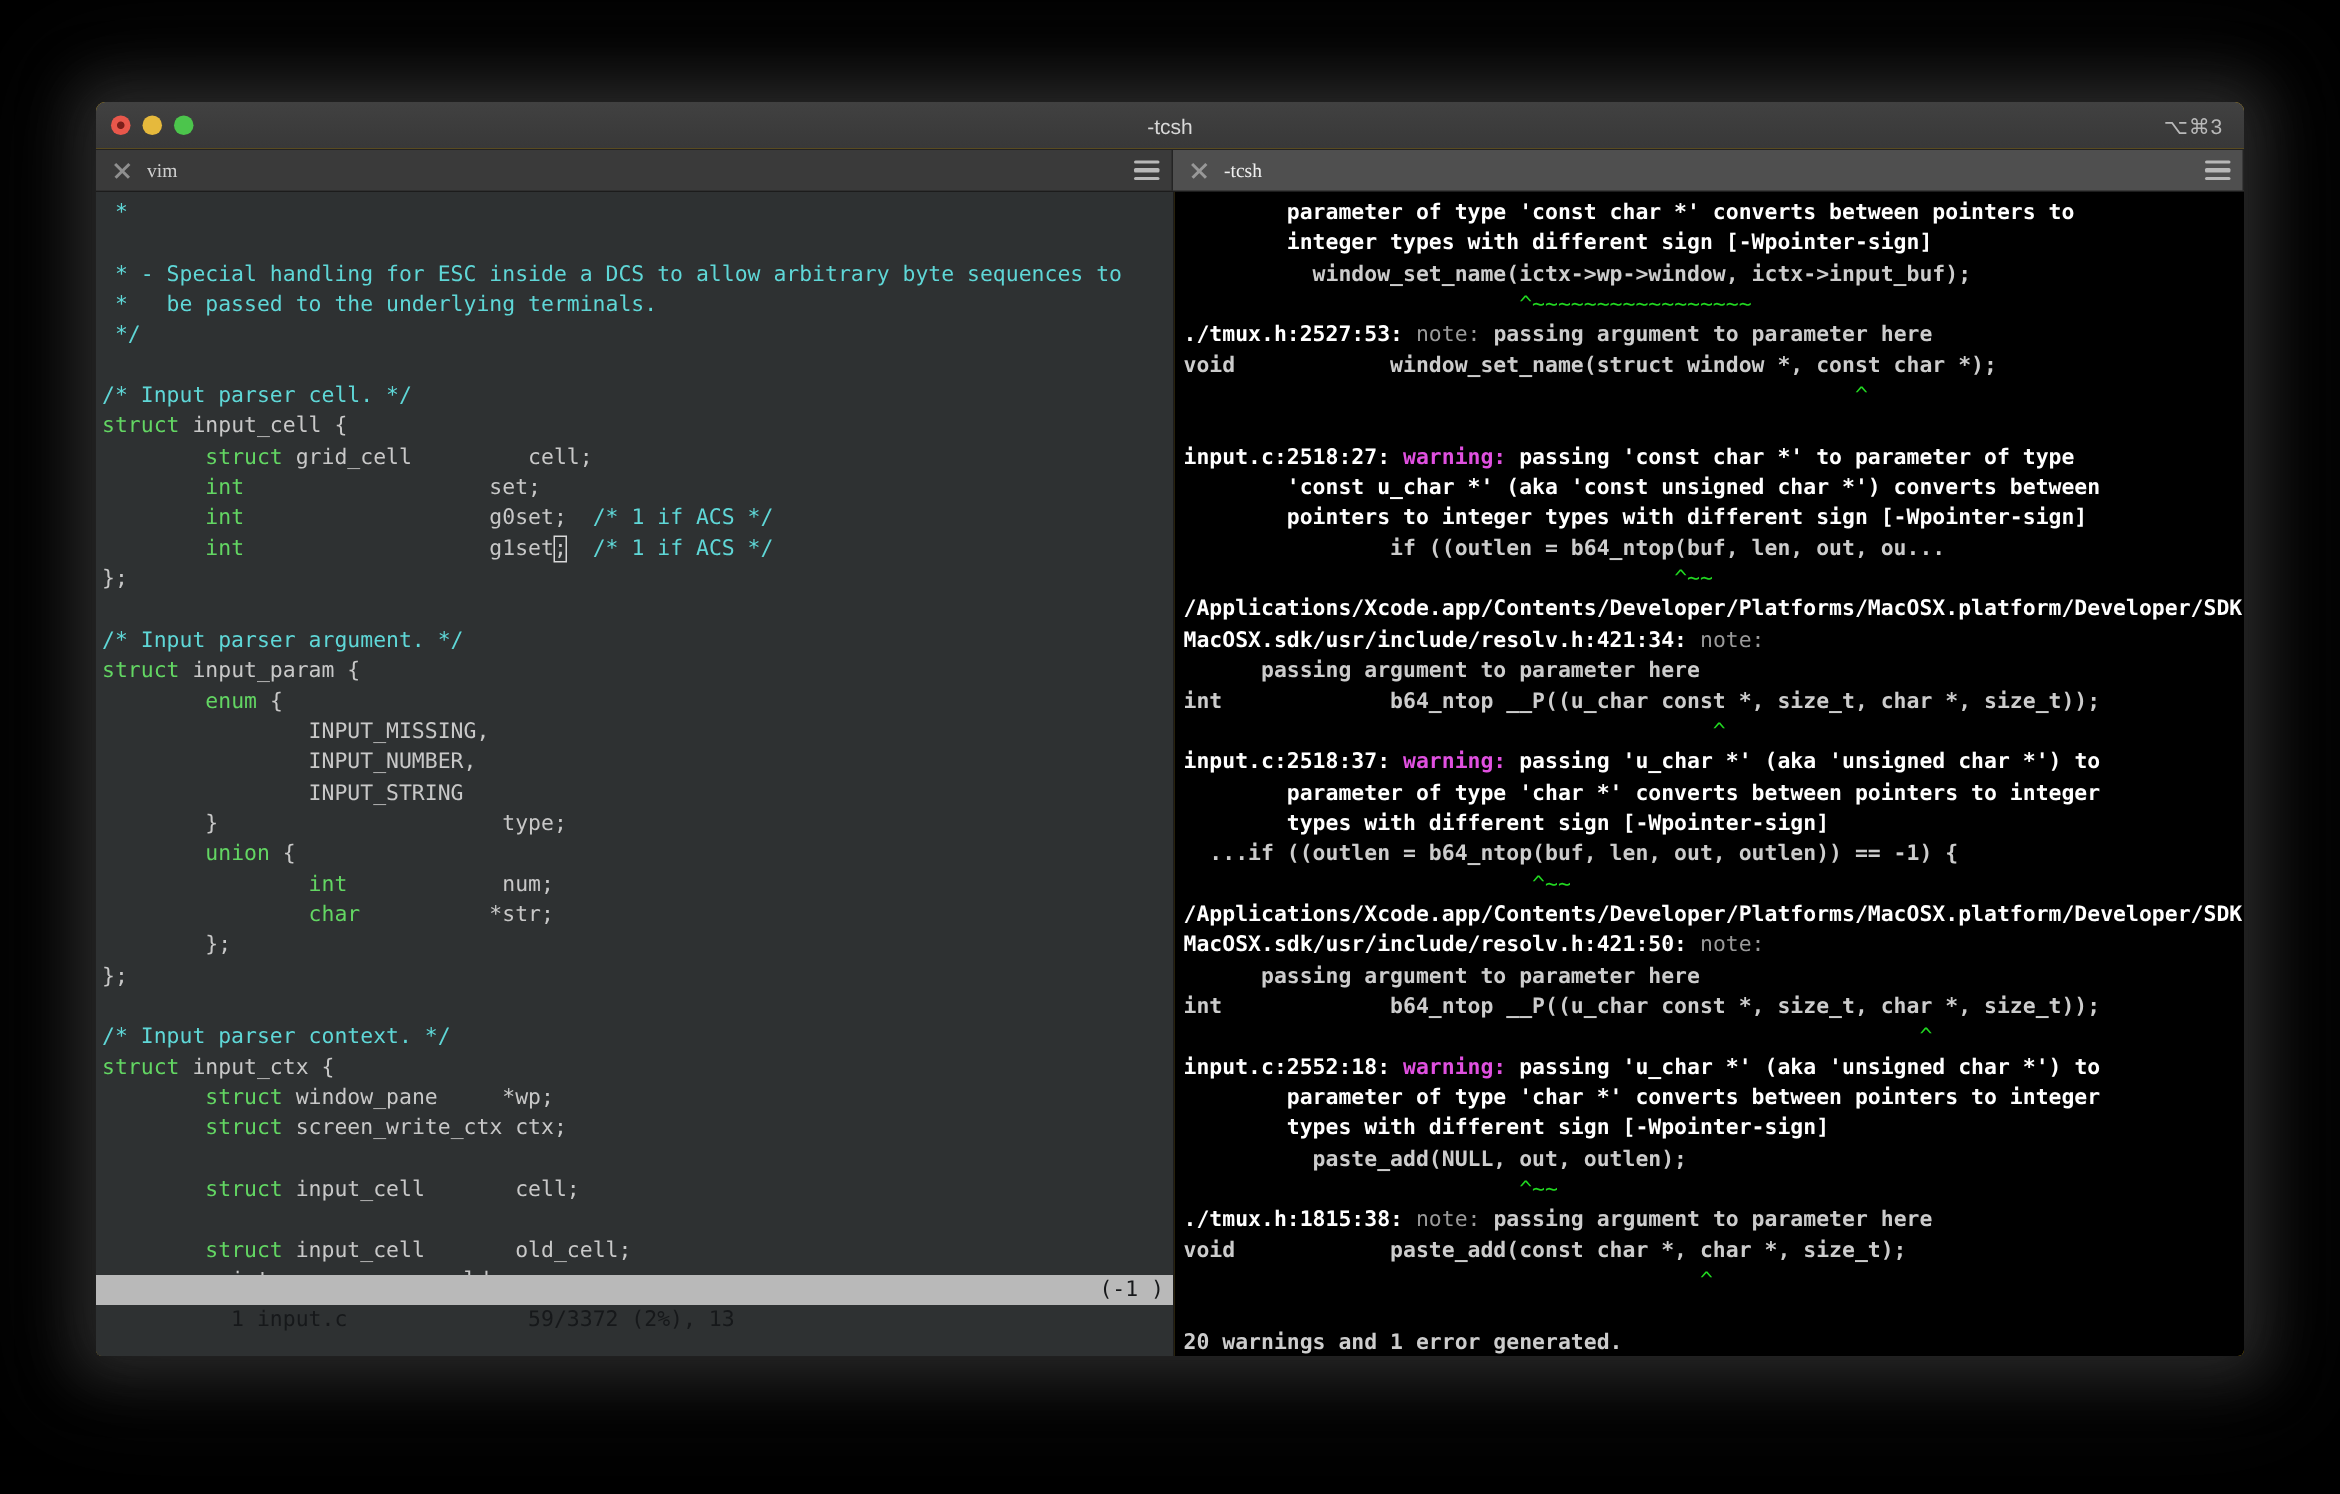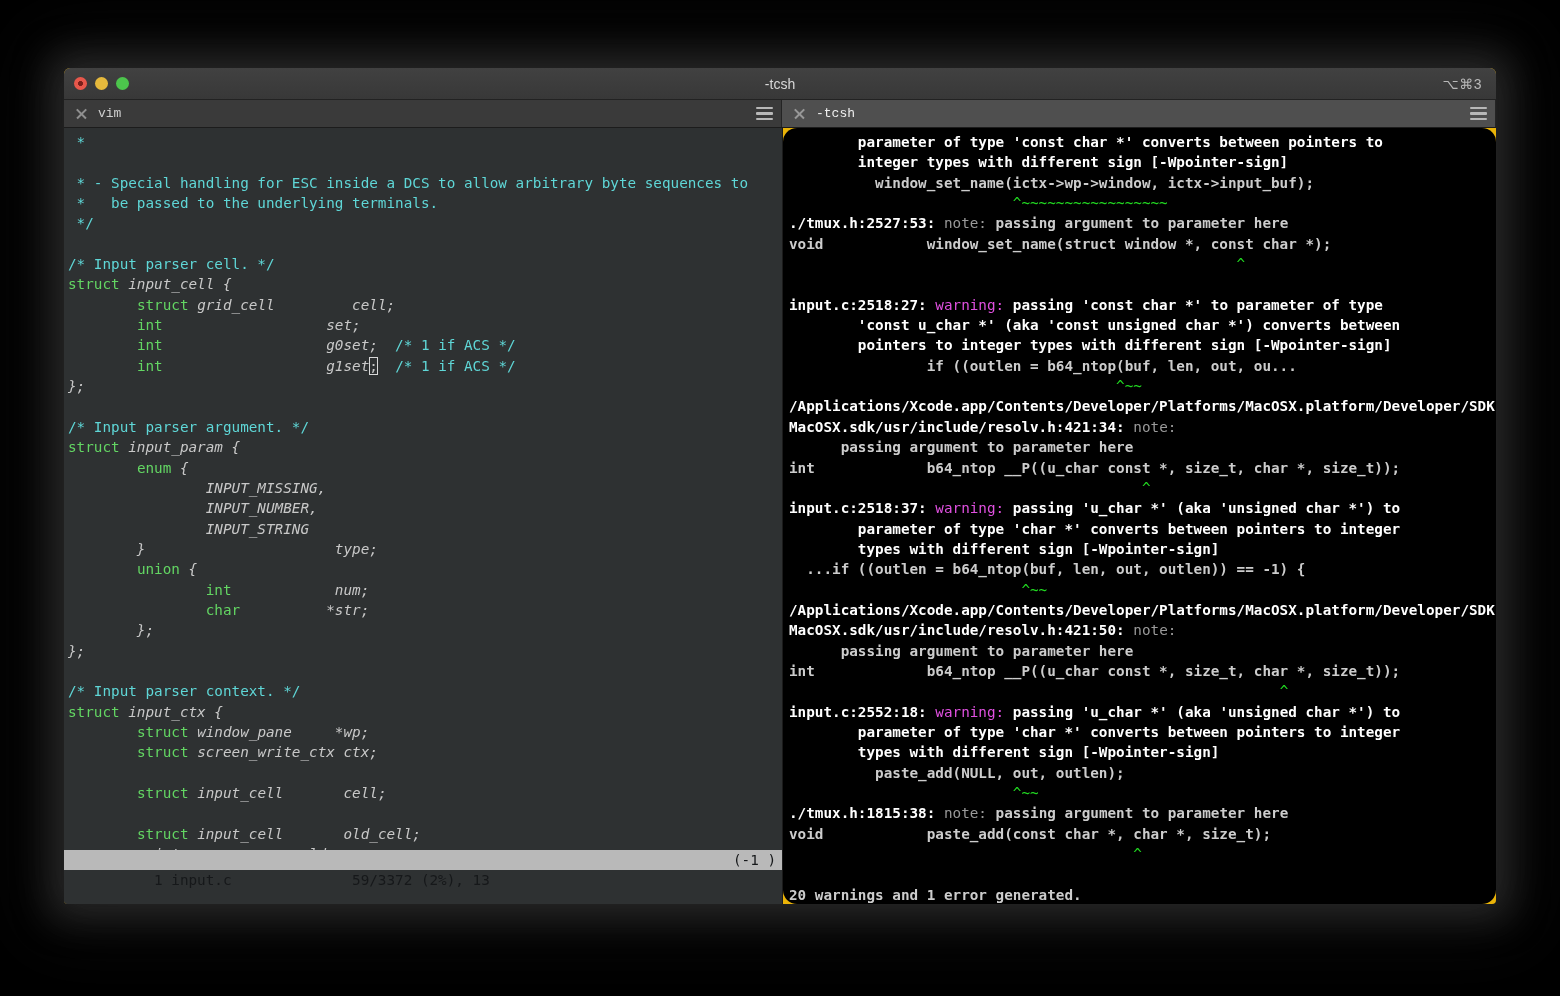--- a/index.html
+++ b/index.html
@@ -89,21 +89,21 @@
     display: flex;
     background: #2f2f2f;
     border-bottom: 1px solid #1c1c1c;
   }
   .tab {
     position: relative;
     display: flex;
     align-items: center;
     height: 100%;
     box-sizing: border-box;
-    font-family: Liberation Mono, monospace;
+    font-family: Liberation Serif, serif;
     font-size: 13px;
     padding-left: 10px;
     padding-right: 6px;
     border-right: 1px solid #242424;
   }
   .tab-inactive {
     width: 718px;
     background: #3a3a3a;
     color: #cfcfcf;
   }
@@ -196,21 +196,21 @@
   }
   #vim-belowstatus {
     height: 34px;
     min-height: 34px;
     background: #2e3132;
   }
 
   
   .vc  { color: #5fd7d7; }   
   .vk  { color: #63d663; }   
-  .vi  { color: #c8c8c8; font-style: italic; }   
+  .vi  { color: #c8c8c8; }   
   .cursor-cell {
     display: inline-block;
     background: #2e3132;
     color: #c8c8c8;
     outline: 1.5px solid #d8d8d8;
     outline-offset: -1.5px;
     line-height: 18px;
   }
 
   
@@ -218,26 +218,25 @@
     flex: 1 1 auto;
     background: #000000;
     overflow: hidden;
     padding: 4px 0 0 6px;
     font-family: "DejaVu Sans Mono", monospace;
     font-size: 14.3px;
     line-height: 20.35px;
     white-space: pre;
     color: #e6e6e6;
     position: relative;
-    border-radius: 14px;
   }
   .tline { white-space: pre; }
   .t-bold   { color: #ffffff; font-weight: bold; }
   .t-plain  { color: #cccccc; font-weight: bold; }
-  .t-warn   { color: #e050e0; font-weight: normal; }
+  .t-warn   { color: #e050e0; font-weight: bold; }
   .t-note   { color: #9a9a9a; text-align: right; }
   .t-caret  { color: #21d821; }
 </style>
 </head>
 <body>
 
 <div id="desktop">
 
   <div id="window">
 

